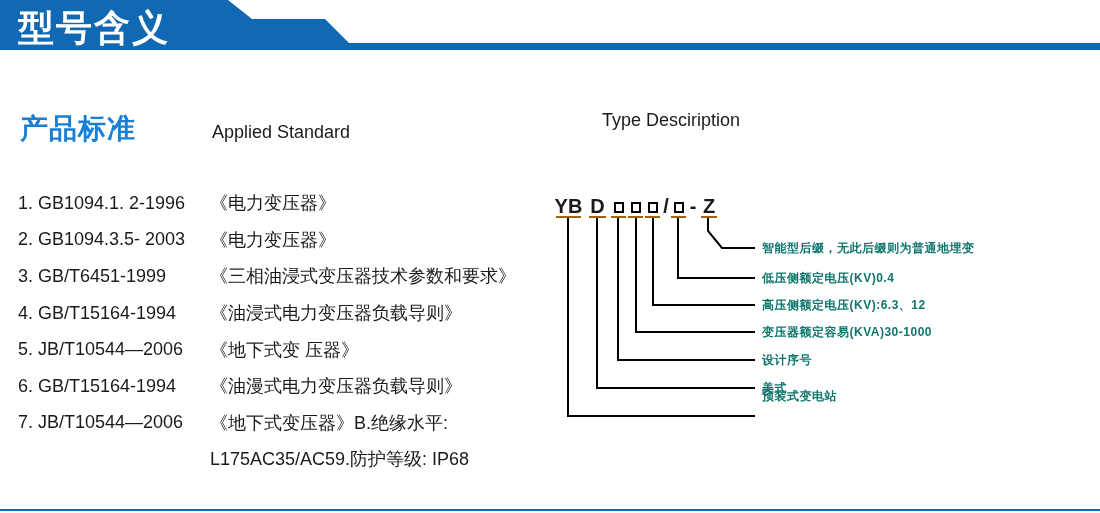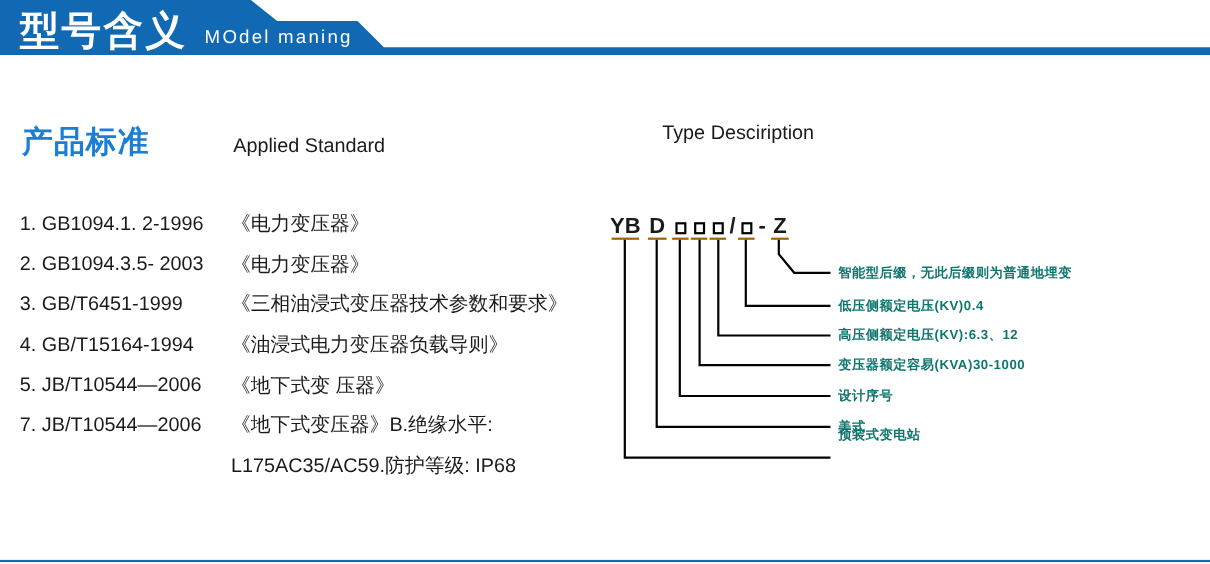--- a/index.html
+++ b/index.html
@@ -48,21 +48,20 @@
   .bottom-rule{position:absolute;left:0;right:0;bottom:2px;height:2px;background:#1269b3;}
 </style>
 </head>
 <body>
 
 <div class="banner">
   <svg width="1100" height="52" viewBox="0 0 1100 52">
     <polygon points="0,0 228,0 252,19 325,19 349,43 1100,43 1100,50 0,50" fill="#1269b3"></polygon>
   </svg>
   <div class="banner-title">型号含义</div>
-  <div class="banner-sub">MOdel maning</div>
 </div>
 
 <div class="sec-head head-left">
   <span class="cn">产品标准</span>
   <span class="en">Applied Standard</span>
 </div>
 
 <div class="sec-head head-right">
   <span class="en">Type Desciription</span>
 </div>
@@ -80,20 +79,24 @@
     <span class="std-code">3. GB/T6451-1999</span>
     <span class="std-title">《三相油浸式变压器技术参数和要求》</span>
   </div>
   <div class="std-row">
     <span class="std-code">4. GB/T15164-1994</span>
     <span class="std-title">《油浸式电力变压器负载导则》</span>
   </div>
   <div class="std-row">
     <span class="std-code">5. JB/T10544—2006</span>
     <span class="std-title">《地下式变 压器》</span>
+  </div>
+  <div class="std-row">
+    <span class="std-code">6. GB/T15164-1994</span>
+    <span class="std-title">《油漫式电力变压器负载导则》</span>
   </div>
   <div class="std-row">
     <span class="std-code">7. JB/T10544—2006</span>
     <span class="std-title">《地下式变压器》B.绝缘水平:</span>
   </div>
   <div class="std-row">
     <span class="std-code"></span>
     <span class="std-title">L175AC35/AC59.防护等级: IP68</span>
   </div>
 </div>

